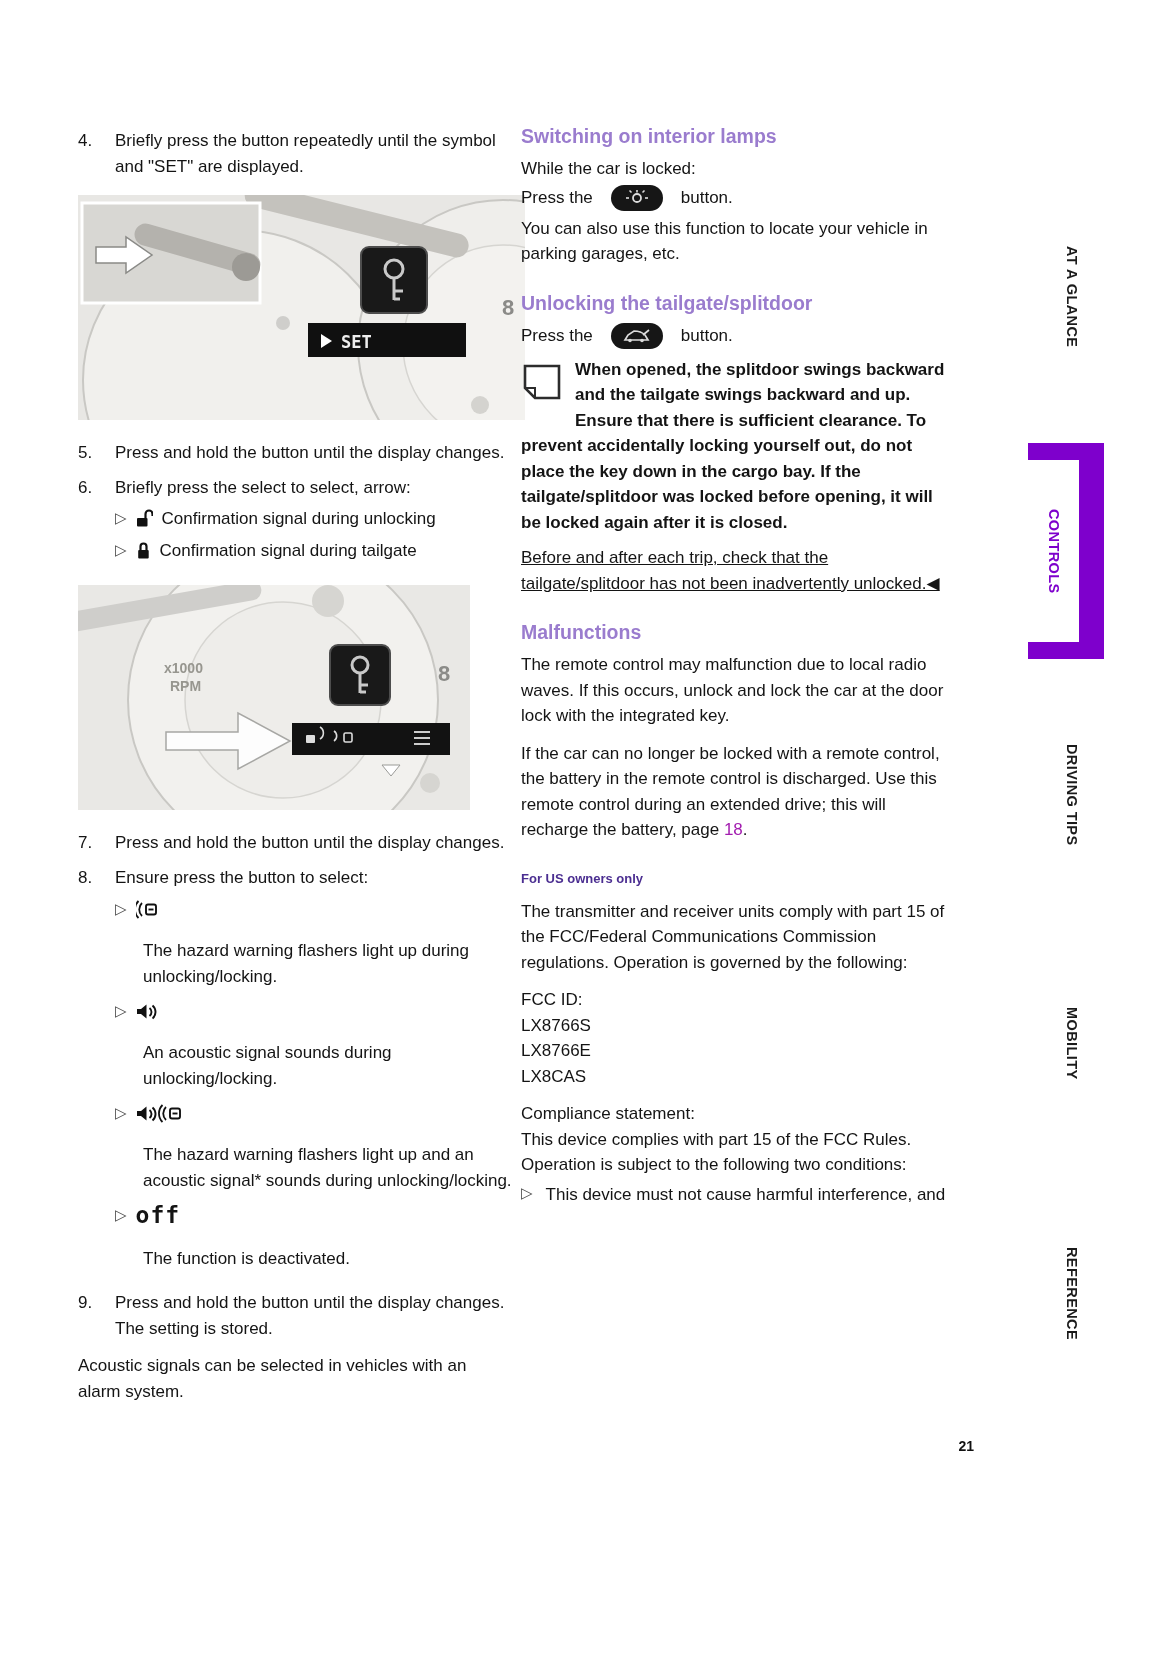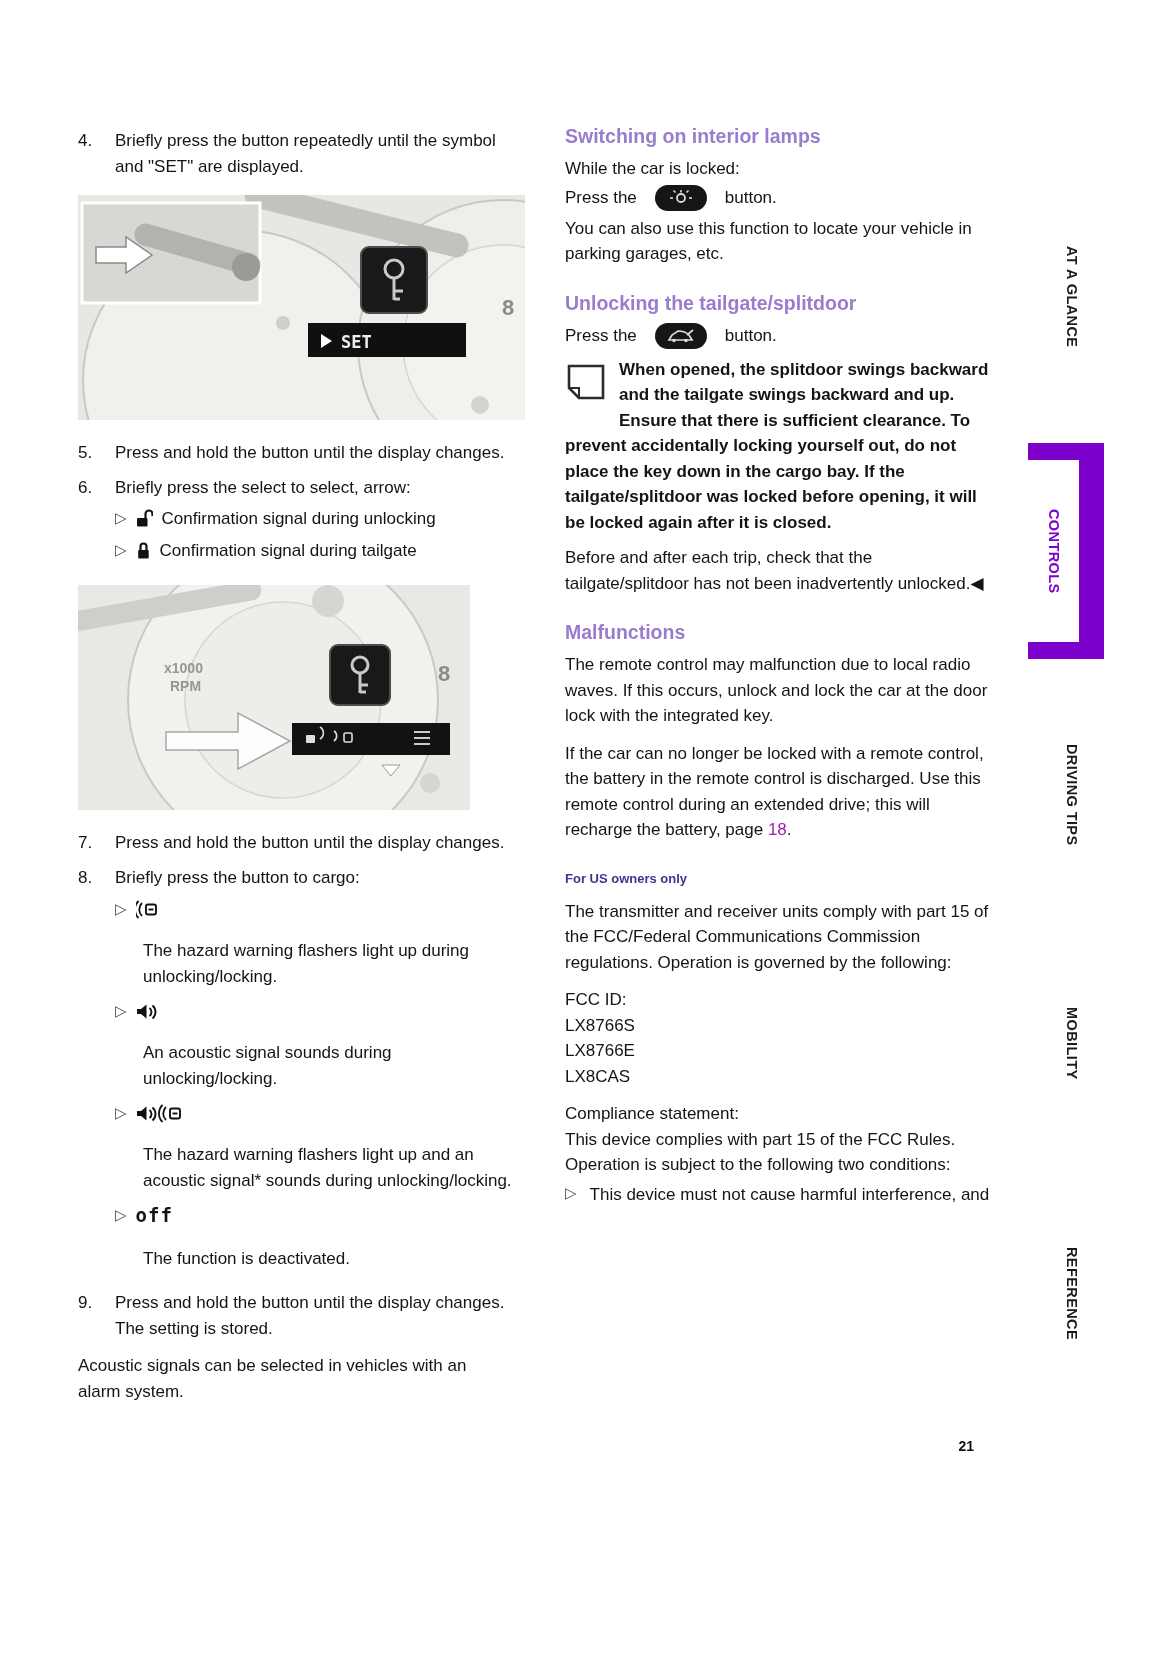--- a/index.html
+++ b/index.html
@@ -3,35 +3,35 @@
 <meta charset="utf-8">
 <style>
   html,body{margin:0;padding:0;}
   body{
     width:1166px;height:1654px;position:relative;background:#ffffff;
     font-family:"Liberation Sans","DejaVu Sans",sans-serif;
     font-size:17px;line-height:25.5px;color:#141414;overflow:hidden;
   }
   
   .left-col{position:absolute;left:78px;top:128px;width:435px;}
-  .right-col{position:absolute;left:565px;top:124px;width:434px;}
+  .right-col{position:absolute;left:521px;top:124px;width:434px;}
 
   
   .step{display:flex;margin-bottom:9px;}
   .step .num{width:37px;flex:none;}
   .step .step-body{flex:1;}
 
   .bullet-inline{display:flex;align-items:center;gap:9px;margin:6px 0;}
   .tri{color:#4a4a4a;font-size:15px;line-height:1;font-family:"DejaVu Sans",sans-serif;flex:none;}
   .icon-slot{display:inline-flex;align-items:center;flex:none;}
 
   .bullet-block{margin:7px 0 10px;}
   .bullet-block .head{display:flex;align-items:center;gap:9px;min-height:24px;}
   .bullet-block .desc{margin-left:28px;margin-top:17px;}
-  .off-label{font-family:"DejaVu Sans Mono",monospace;font-weight:bold;font-size:19px;letter-spacing:1px;}
+  .off-label{font-family:"DejaVu Sans Mono",monospace;font-weight:bold;font-size:23px;letter-spacing:1px;}
 
   figure{margin:16px 0 20px;padding:0;}
   figure svg{display:block;}
 
   .footnote{margin-top:12px;}
 
   
   .h-section{color:#9a7cce;font-size:19.5px;line-height:24px;font-weight:bold;margin:24px 0 8px;}
   .h-section.first{margin-top:0;}
   .h-sub{color:#4b2e91;font-size:13px;line-height:24px;font-weight:bold;margin:24px 0 8px;}
@@ -169,21 +169,21 @@
   </figure>
 
   <div class="step">
     <span class="num">7.</span>
     <div class="step-body">Press and hold the button until the display changes.</div>
   </div>
 
   <div class="step">
     <span class="num">8.</span>
     <div class="step-body">
-      <div>Briefly press the button to cargo:</div>
+      <div>Ensure press the button to select:</div>
 
       <div class="bullet-block">
         <div class="head">
           <span class="tri">▷</span>
           <span class="icon-slot">
             <svg width="22" height="19" viewBox="0 0 22 19">
               <path d="M6 3 a9 9 0 0 0 0 13" fill="none" stroke="#111" stroke-width="1.8"></path>
               <path d="M2.5 1 a12 12 0 0 0 0 17" fill="none" stroke="#111" stroke-width="1.8"></path>
               <rect x="10" y="4.5" width="10" height="10" rx="2" fill="none" stroke="#111" stroke-width="1.9"></rect>
               <line x1="12.5" y1="9.5" x2="17.5" y2="9.5" stroke="#111" stroke-width="1.9"></line>
@@ -278,21 +278,21 @@
   </div>
   <div class="note">
     <span class="note-icon">
       <svg width="42" height="40" viewBox="0 0 42 40">
         <path d="M4 4 H38 V36 H14 L4 26 Z" fill="#ffffff" stroke="#2c2c2c" stroke-width="2.6"></path>
         <path d="M14 36 V26 H4" fill="none" stroke="#2c2c2c" stroke-width="2"></path>
       </svg>
     </span>
     <span>When opened, the splitdoor swings backward and the tailgate swings backward and up. Ensure that there is sufficient clearance. To prevent accidentally locking yourself out, do not place the key down in the cargo bay. If the tailgate/splitdoor was locked before opening, it will be locked again after it is closed.</span>
   </div>
-  <p class="para" style="margin-top:10px;">Before and after each trip, check that the tailgate/splitdoor has not been inadvertently unlocked.◀</p>
+  <p class="para" style="margin-top:10px;text-decoration:underline;">Before and after each trip, check that the tailgate/splitdoor has not been inadvertently unlocked.◀</p>
 
   <h2 class="h-section">Malfunctions</h2>
   <p class="para">The remote control may malfunction due to local radio waves. If this occurs, unlock and lock the car at the door lock with the integrated key.</p>
   <p class="para"><span>If the car can no longer be locked with a remote control, the battery in the remote control is discharged. Use this remote control during an extended drive; this will recharge the battery, page </span><a class="link">18</a><span>.</span></p>
 
   <h2 class="h-sub">For US owners only</h2>
   <p class="para">The transmitter and receiver units comply with part 15 of the FCC/Federal Communications Commission regulations. Operation is governed by the following:</p>
   <div class="fcc-block">
     <div>FCC ID:</div>
     <div>LX8766S</div>

